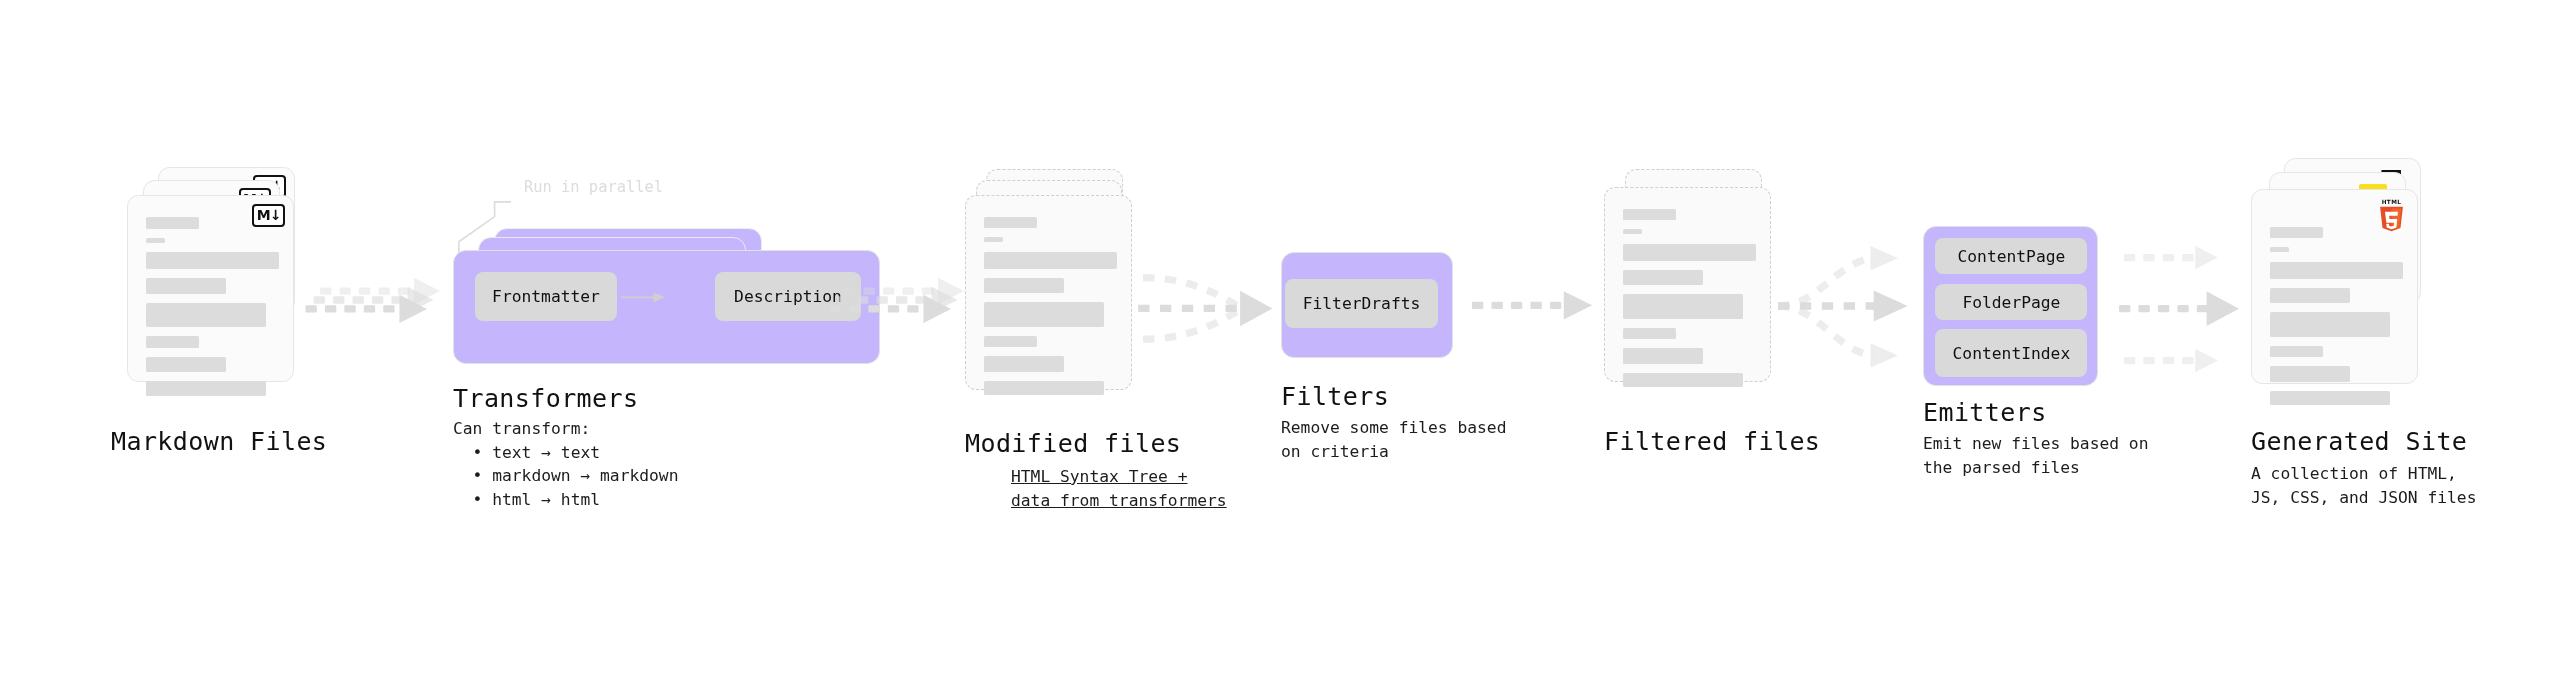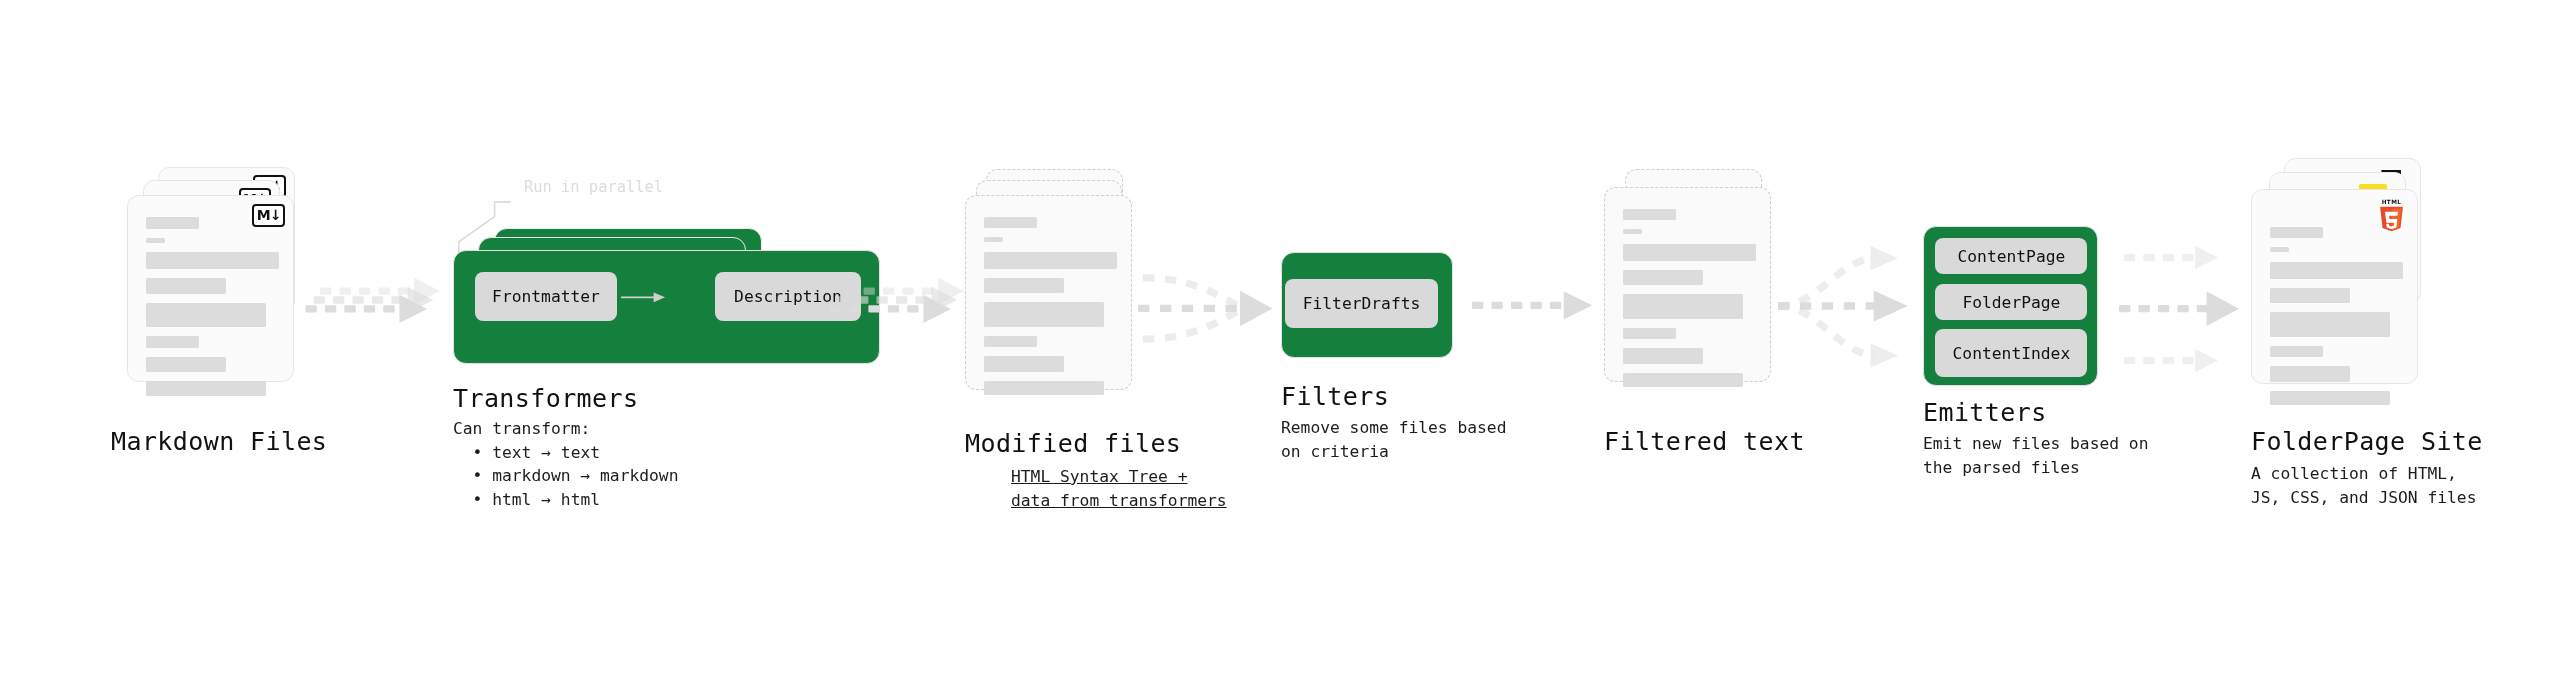--- a/index.html
+++ b/index.html
@@ -40,21 +40,21 @@
     font-weight:bold;font-size:14px;color:#111;letter-spacing:-0.8px;line-height:1;
   }
 
   
   .h5{position:absolute;width:31px;height:36px;}
   .css3-badge{position:absolute;width:24.4px;height:13px;}
   .js-badge{position:absolute;width:28px;height:18px;background:#f7df1e;}
 
   
   .groupbox{
-    position:absolute;box-sizing:border-box;background:#15803d;
+    position:absolute;box-sizing:border-box;background:#c4b5fd;
     border:1.6px solid #e2e2e2;border-radius:13px;text-align:right;
   }
   .chip{
     position:absolute;box-sizing:border-box;background:#d9d9d9;border-radius:8.1px;
     display:flex;align-items:center;justify-content:center;
     font-family:"DejaVu Sans Mono","Liberation Mono",monospace;
     font-size:16.3px;color:#111;white-space:nowrap;
   }
   .parallel-label{
     position:absolute;
@@ -252,21 +252,21 @@
         <div class="bar" style="width:133px;height:17px;"></div>
         <div class="bar" style="width:80px;height:15.4px;"></div>
         <div class="bar" style="width:120px;height:24.4px;"></div>
         <div class="bar" style="width:53px;height:11.4px;"></div>
         <div class="bar" style="width:80px;height:15.4px;"></div>
         <div class="bar" style="width:120px;height:14.6px;"></div>
       </div>
     </div>
   </div>
 
-  <div class="ttl abs" style="left:1604px;top:427px;">Filtered text</div>
+  <div class="ttl abs" style="left:1604px;top:427px;">Filtered files</div>
 
   <svg class="ov" style="left:1778px;top:237px;" width="150" height="138" viewBox="0 0 185 170">
     <g fill="none" stroke="#dcdcdc" stroke-width="9" stroke-linecap="butt">
       <path d="M0,85 L120,85" stroke-dasharray="14 13" opacity="1"></path>
       <path d="M0,85 C50,85 72,30 118,26" stroke-dasharray="14 13" opacity="0.5"></path>
       <path d="M0,85 C50,85 72,142 118,146" stroke-dasharray="14 13" opacity="0.5"></path>
     </g>
     <polygon points="118,66 160,85 118,104" fill="#dcdcdc"></polygon>
     <polygon points="114,11 148,26 114,41" fill="#dcdcdc" opacity="0.5"></polygon>
     <polygon points="114,131 148,146 114,161" fill="#dcdcdc" opacity="0.5"></polygon>
@@ -340,18 +340,18 @@
         <div class="bar" style="width:133px;height:17px;"></div>
         <div class="bar" style="width:80px;height:15.4px;"></div>
         <div class="bar" style="width:120px;height:24.4px;"></div>
         <div class="bar" style="width:53px;height:11.4px;"></div>
         <div class="bar" style="width:80px;height:15.4px;"></div>
         <div class="bar" style="width:120px;height:14.6px;"></div>
       </div>
     </div>
   </div>
 
-  <div class="ttl abs" style="left:2251px;top:427px;">FolderPage Site</div>
+  <div class="ttl abs" style="left:2251px;top:427px;">Generated Site</div>
   <div class="sub abs" style="left:2251px;top:462px;">A collection of HTML,
 JS, CSS, and JSON files</div>
 
 </div>
 
 
 </body></html>

